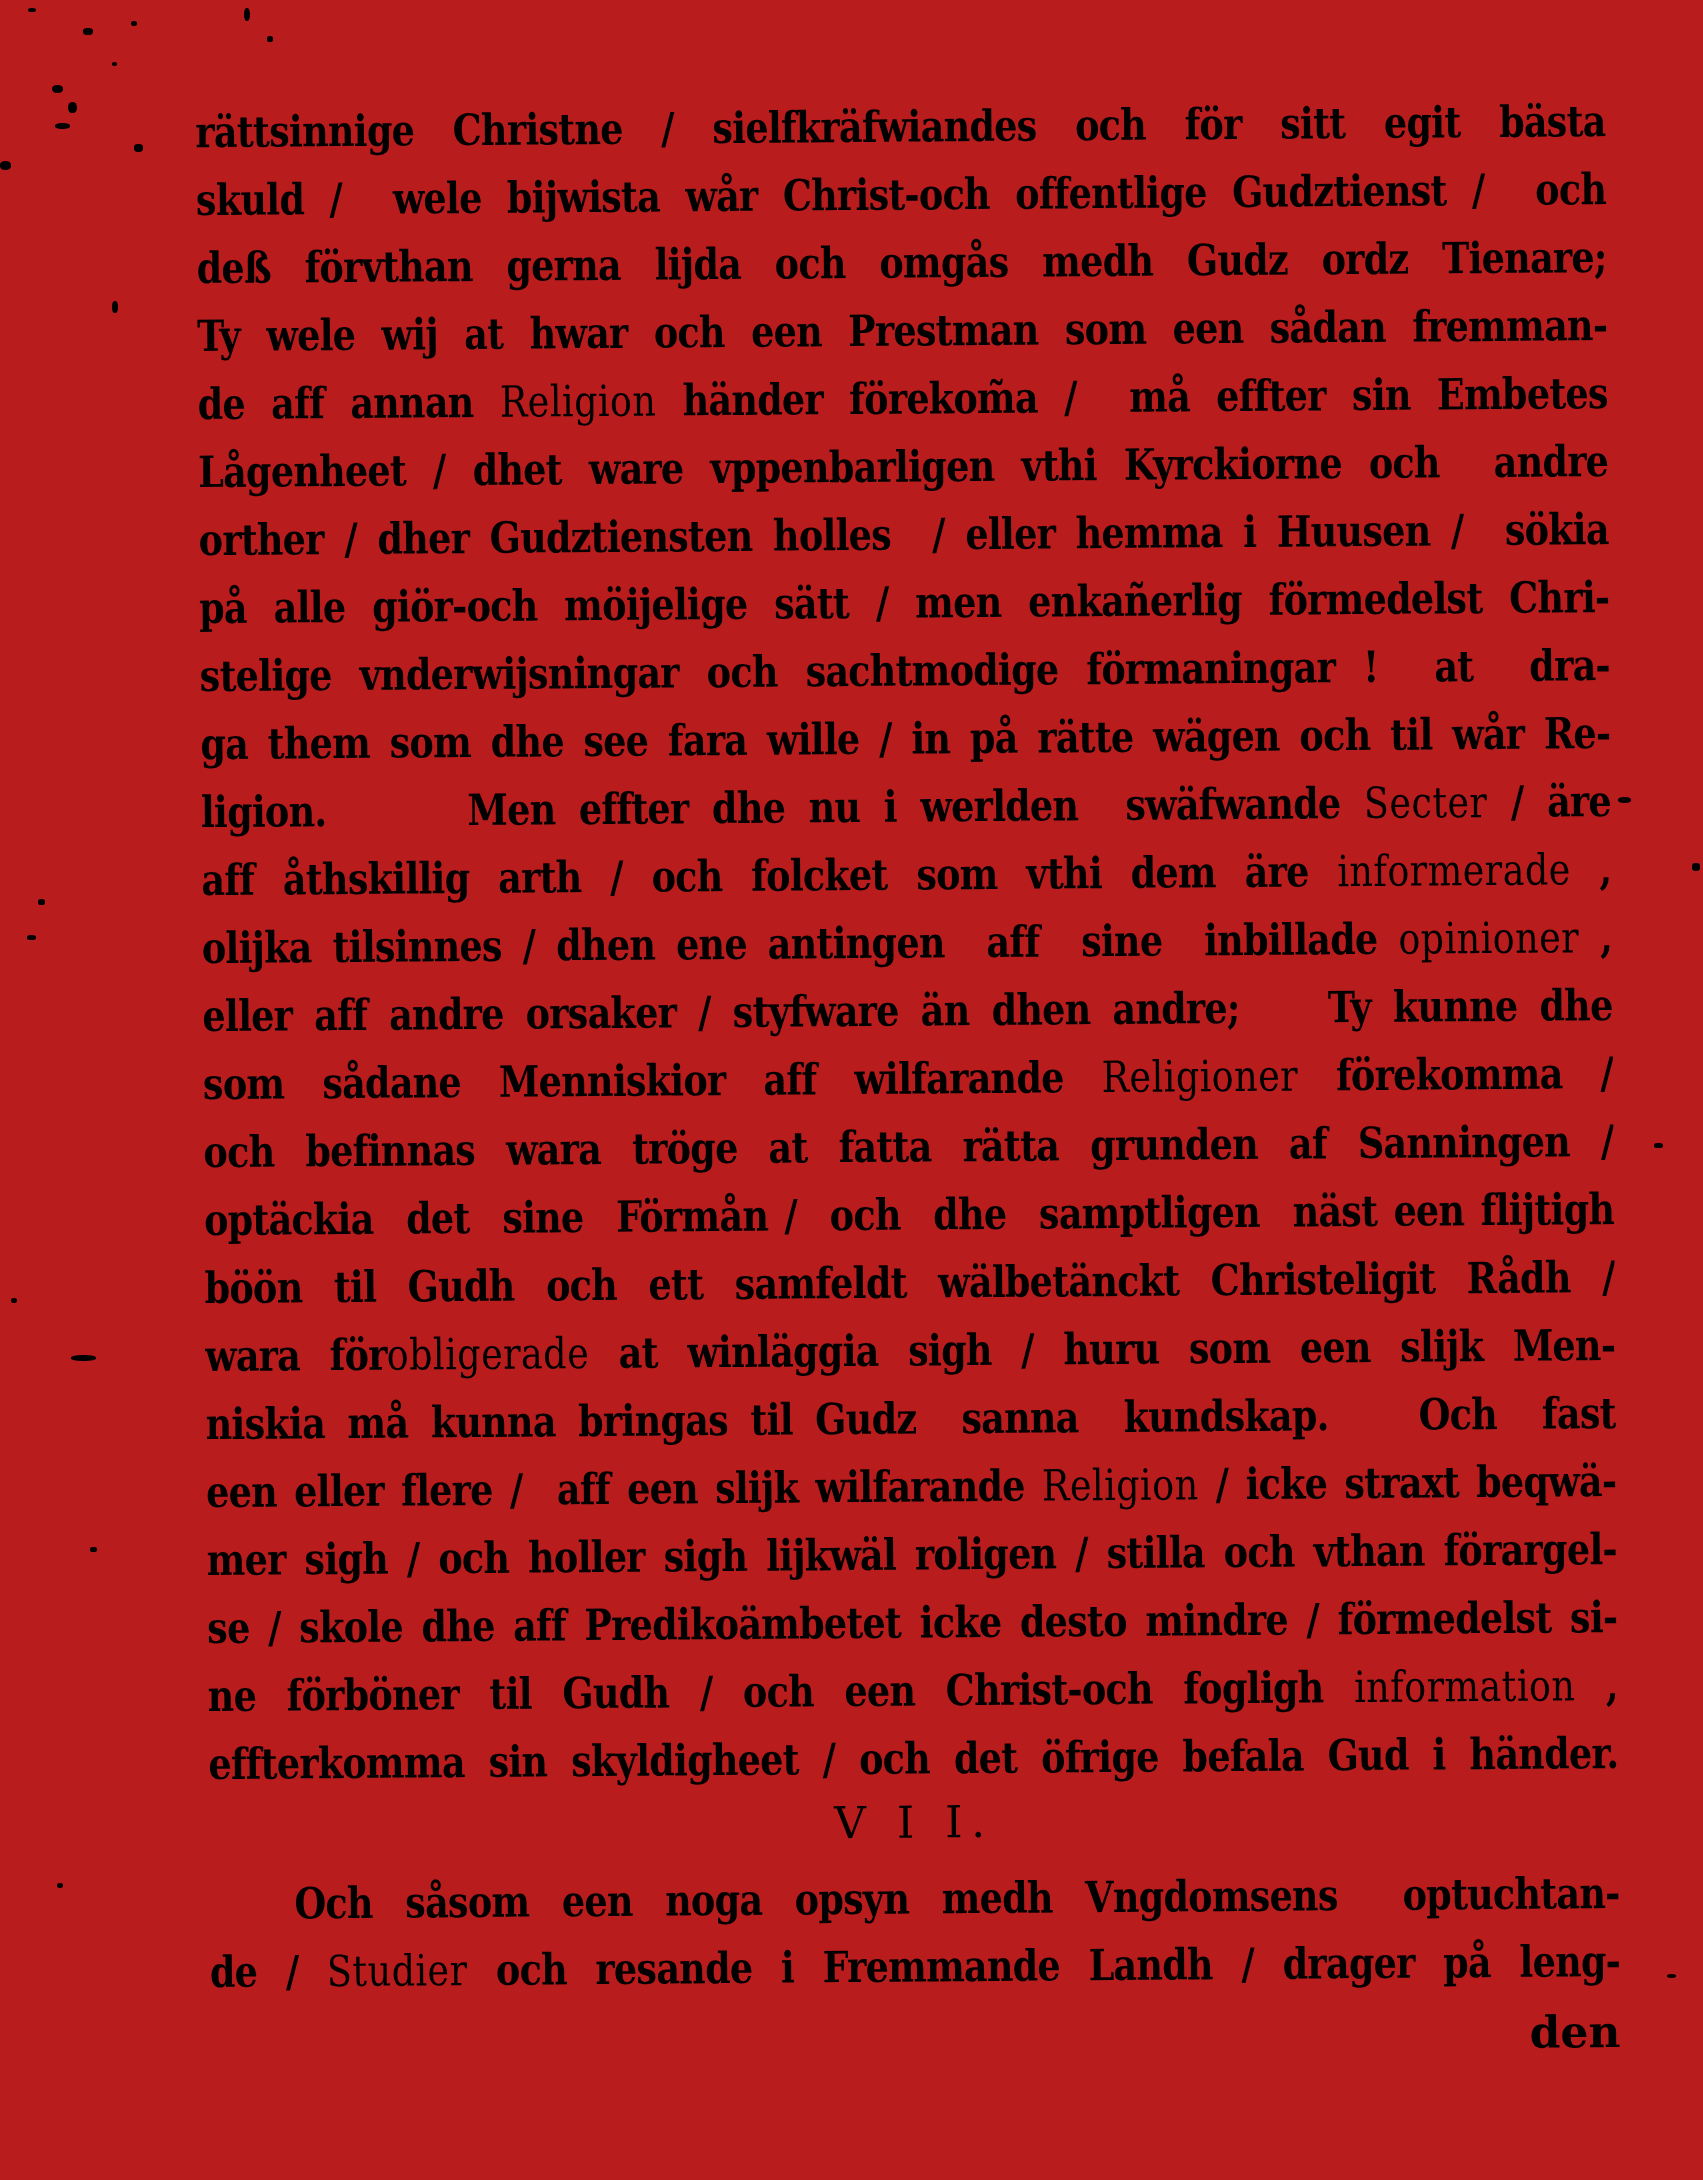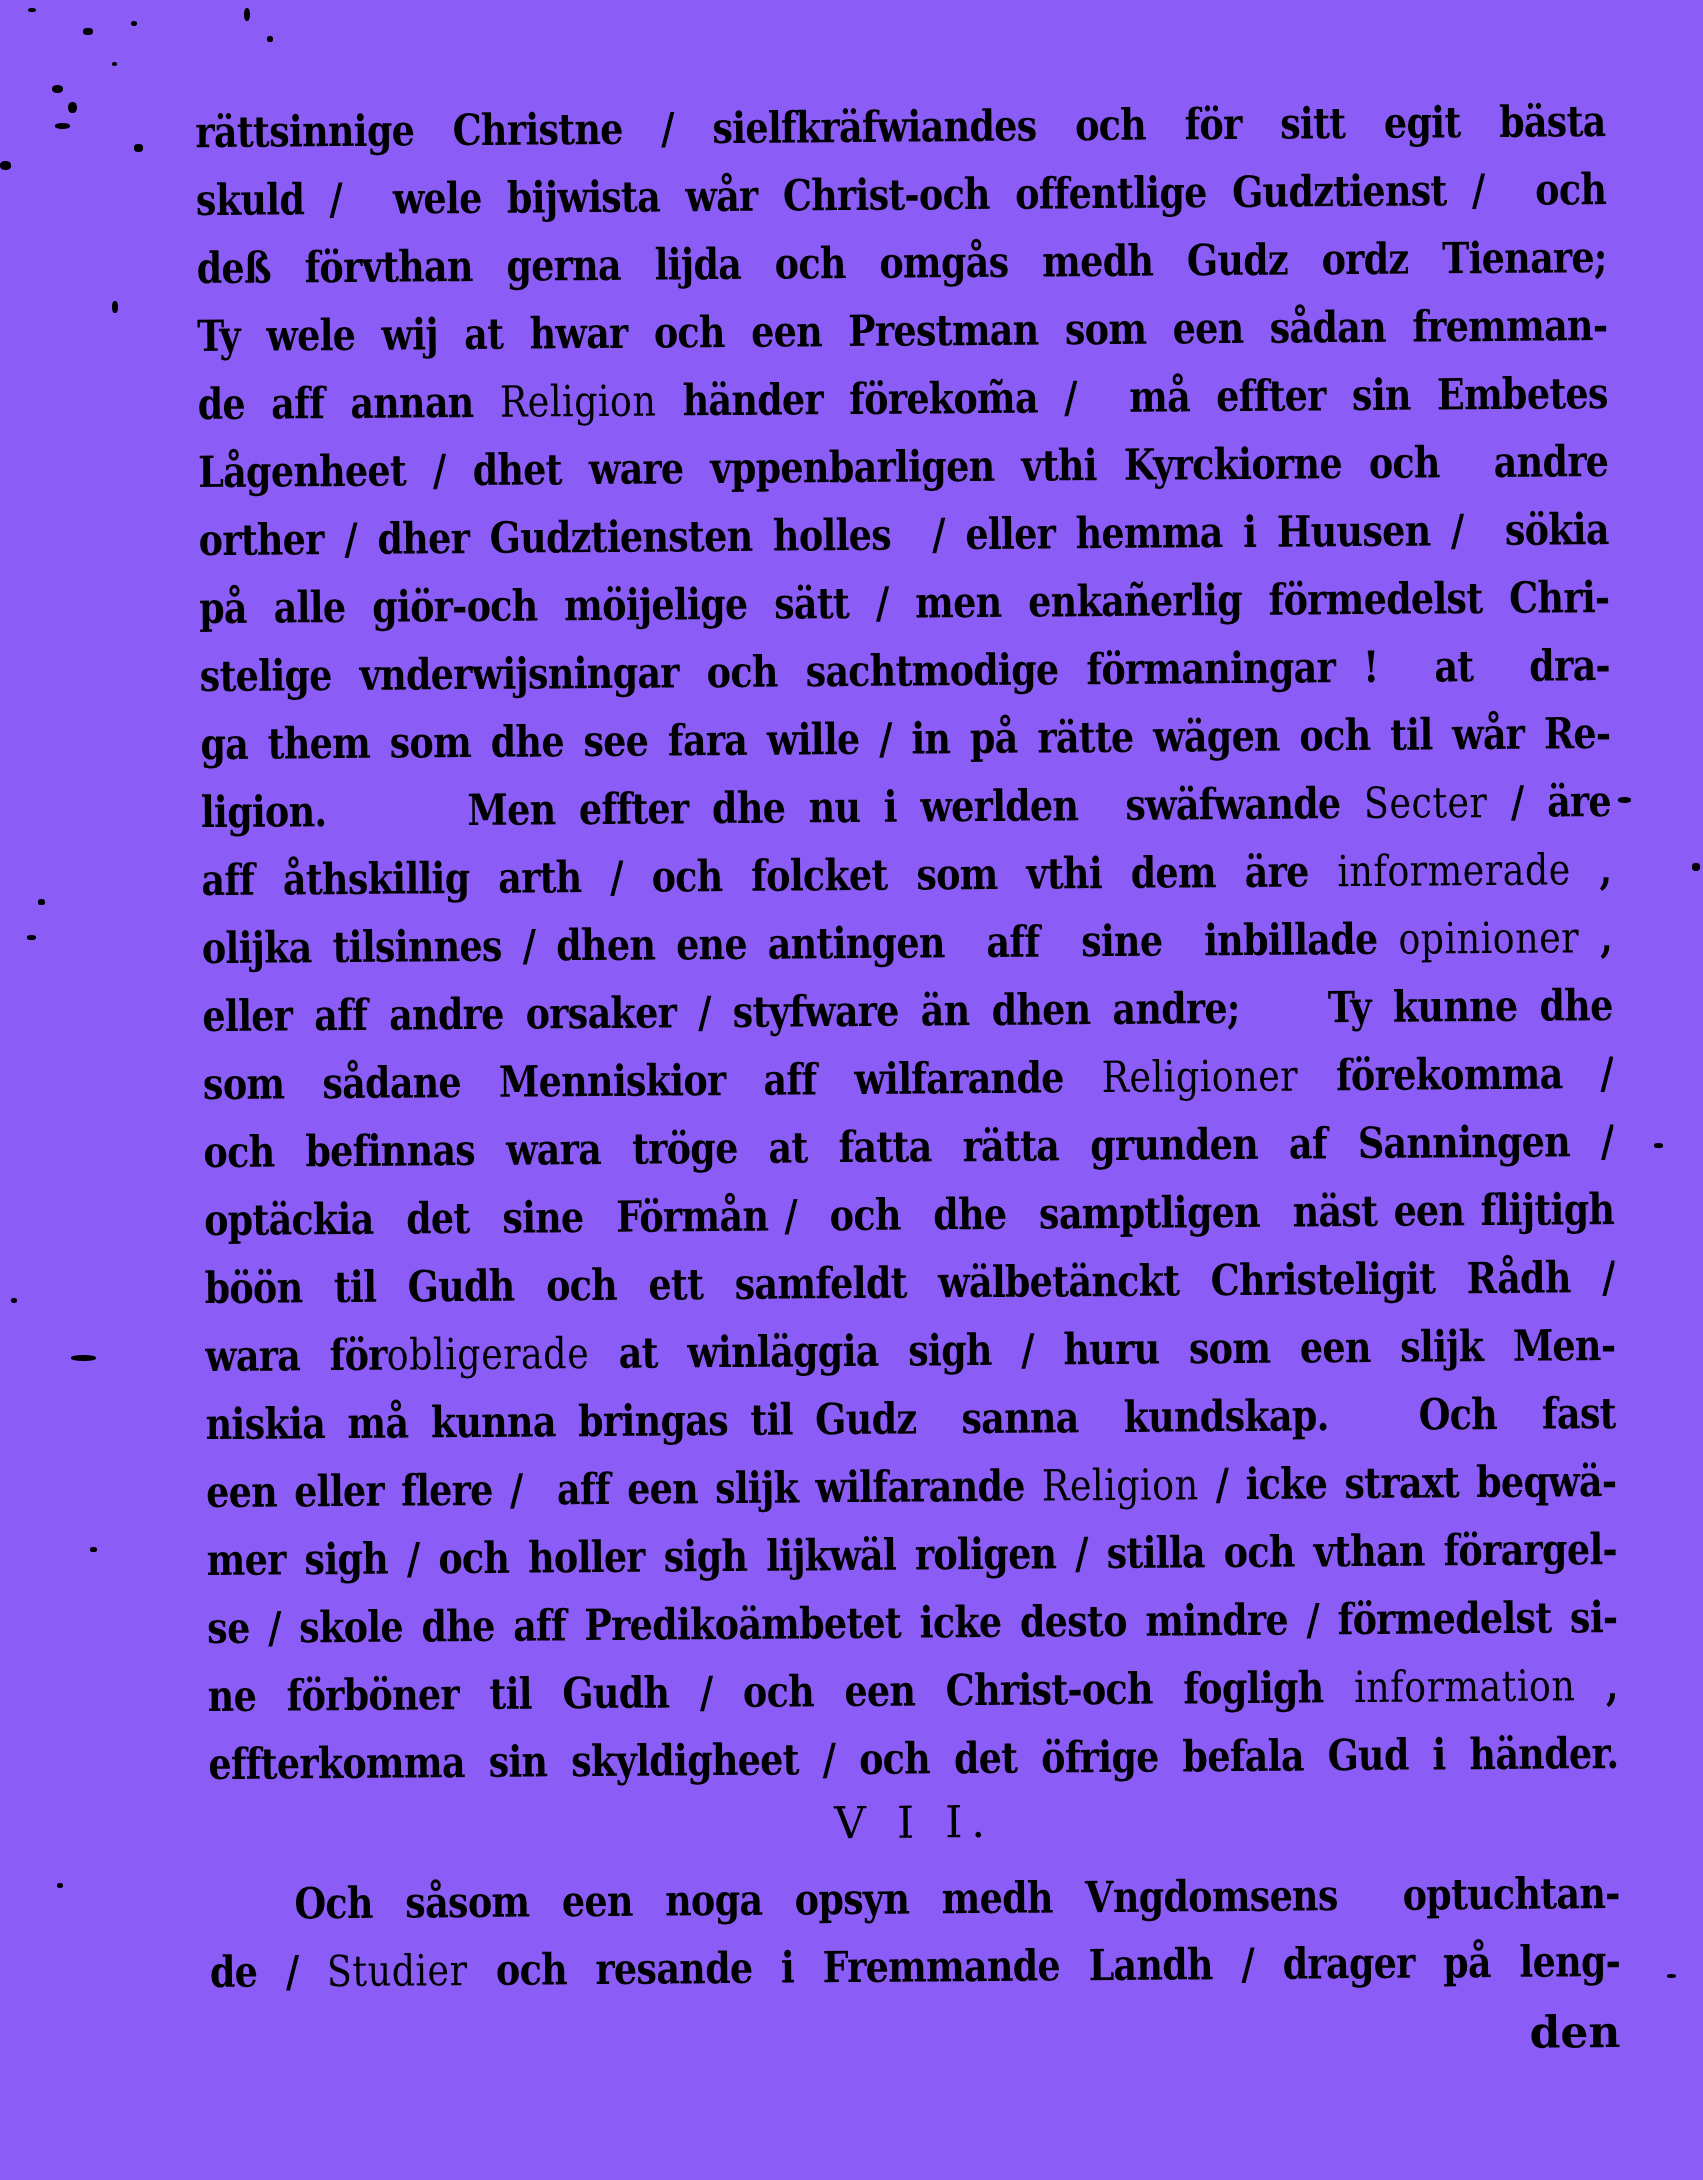--- a/index.html
+++ b/index.html
@@ -5,21 +5,21 @@
 <style>
   html, body {
     margin: 0;
     padding: 0;
     background: #ffffff;
   }
   .page {
     position: relative;
     width: 1703px;
     height: 2180px;
-    background: #8b5cf6;
+    background: #b91c1c;
     overflow: hidden;
     font-family: "DejaVu Serif", serif;
     color: #000000;
   }
   .text-block {
     position: absolute;
     inset: 0;
     transform: rotate(-0.45deg);
     transform-origin: 852px 1088px;
   }

